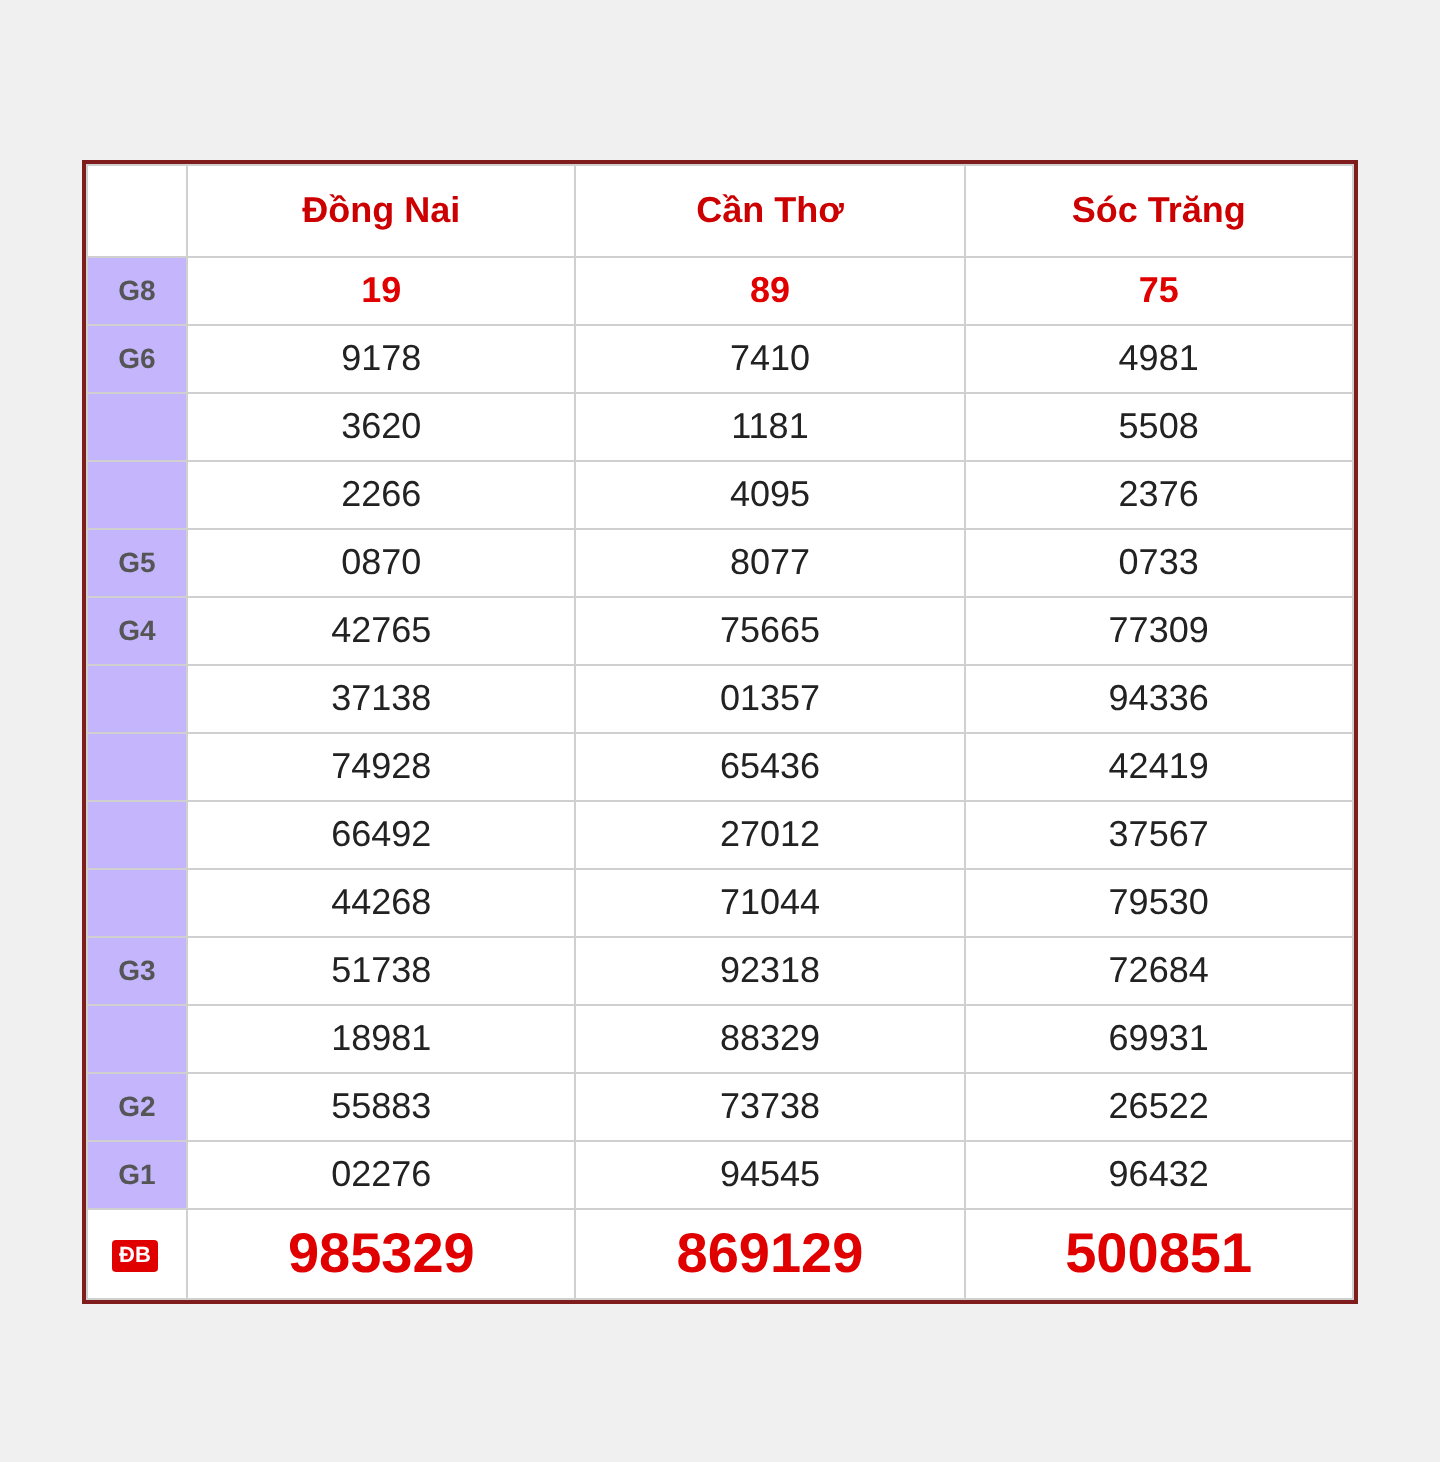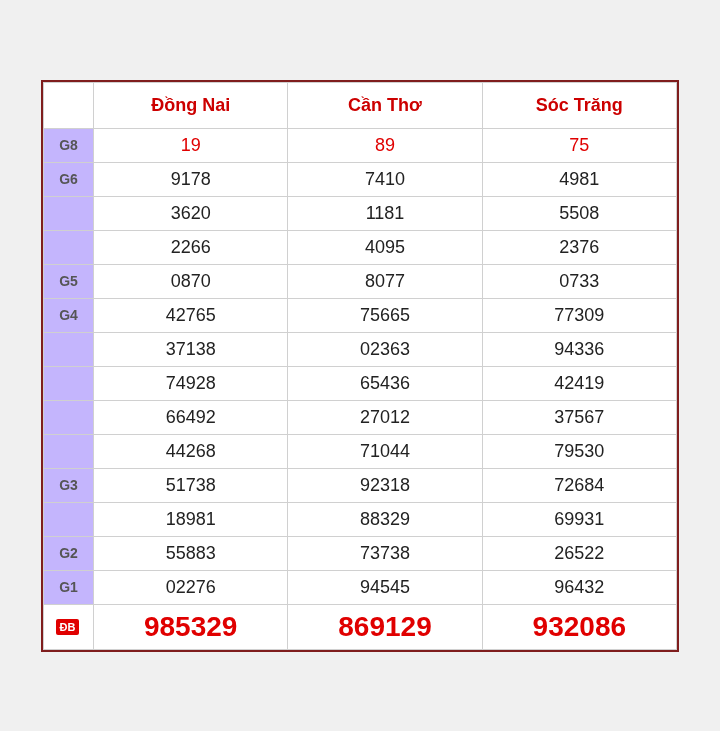--- a/index.html
+++ b/index.html
@@ -39,21 +39,21 @@
       font-weight: bold;
       width: 50px;
     }
     .cell-value {
       font-size: 18px;
       color: #222;
       font-weight: normal;
     }
     .cell-value.red {
       color: #e00000;
-      font-weight: normal;
+      font-weight: bold;
     }
     .special-prize .cell-value {
       font-size: 28px;
       font-weight: bold;
       color: #e00000;
     }
     .db-badge {
       background: #e00000;
       color: #fff;
       font-size: 11px;
@@ -113,21 +113,21 @@
         </tr>
         <tr>
           <td class="row-label">G4</td>
           <td><span class="cell-value">42765</span></td>
           <td><span class="cell-value">75665</span></td>
           <td><span class="cell-value">77309</span></td>
         </tr>
         <tr>
           <td class="row-label"></td>
           <td><span class="cell-value">37138</span></td>
-          <td><span class="cell-value">02363</span></td>
+          <td><span class="cell-value">01357</span></td>
           <td><span class="cell-value">94336</span></td>
         </tr>
         <tr>
           <td class="row-label"></td>
           <td><span class="cell-value">74928</span></td>
           <td><span class="cell-value">65436</span></td>
           <td><span class="cell-value">42419</span></td>
         </tr>
         <tr>
           <td class="row-label"></td>
@@ -162,17 +162,17 @@
         <tr>
           <td class="row-label">G1</td>
           <td><span class="cell-value">02276</span></td>
           <td><span class="cell-value">94545</span></td>
           <td><span class="cell-value">96432</span></td>
         </tr>
         <tr class="special-prize special-row">
           <td class="row-label"><span class="db-badge">ĐB</span></td>
           <td><span class="cell-value red">985329</span></td>
           <td><span class="cell-value red">869129</span></td>
-          <td><span class="cell-value red">932086</span></td>
+          <td><span class="cell-value red">500851</span></td>
         </tr>
       </tbody>
   </table>
 </div>
 
 </body></html>

